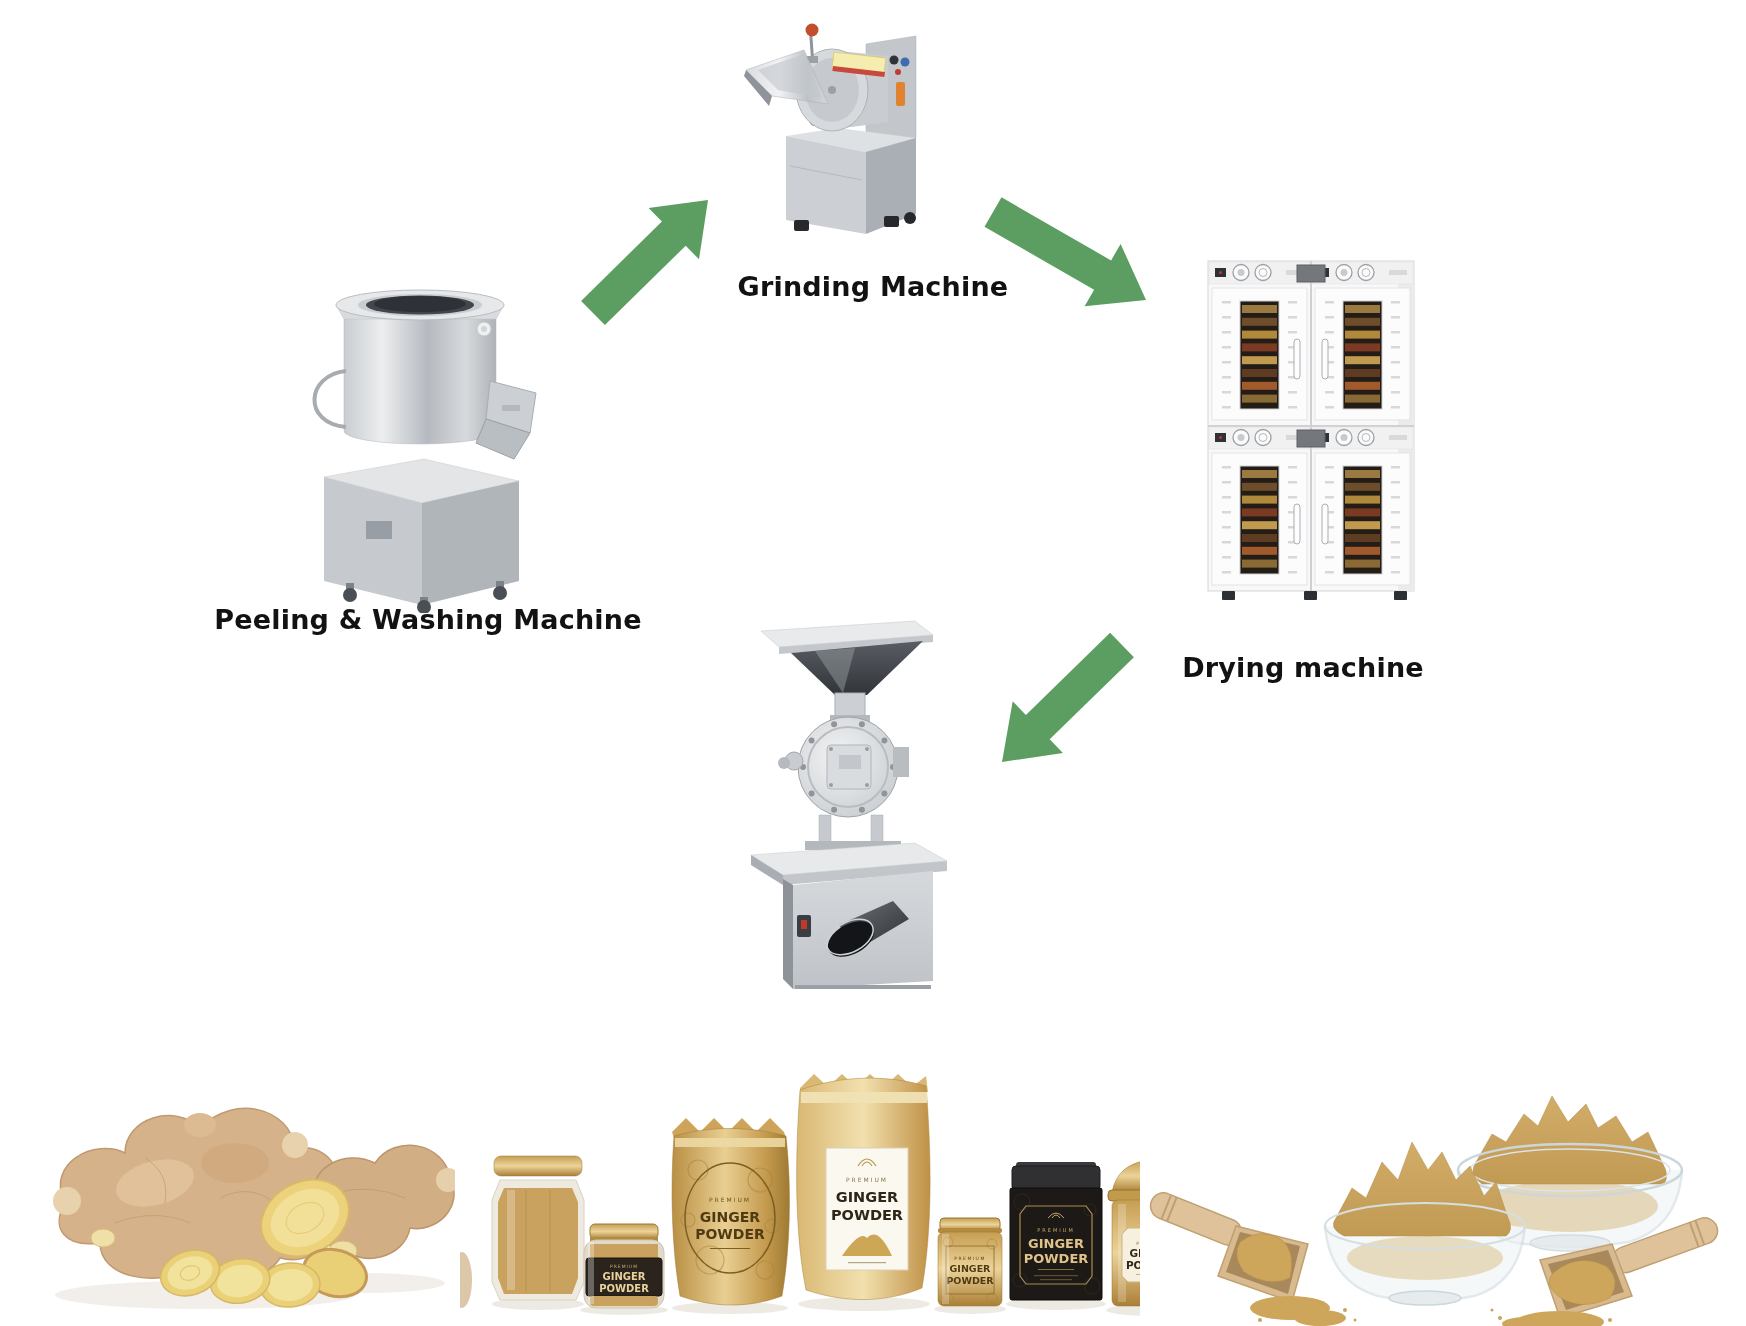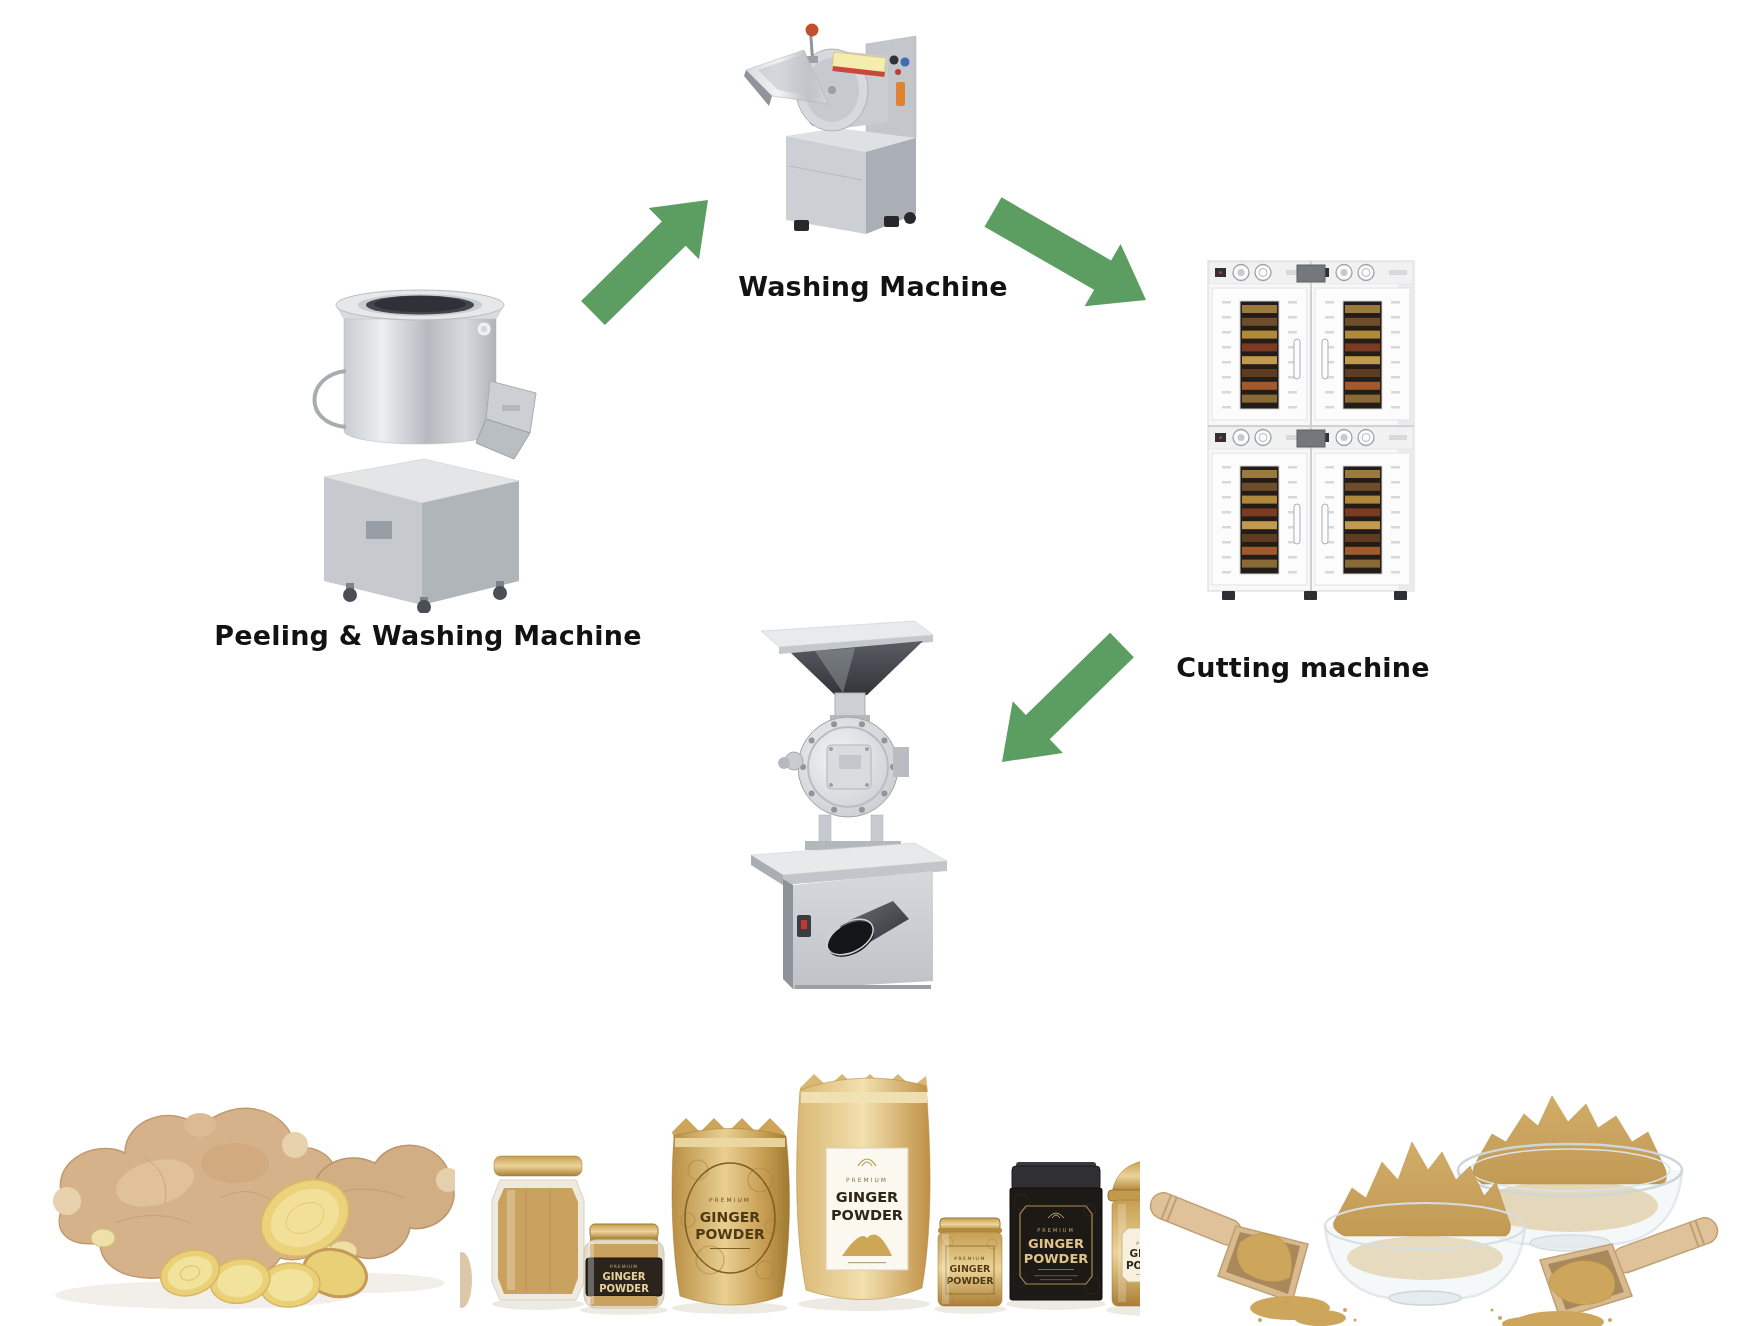--- a/index.html
+++ b/index.html
@@ -235,23 +235,23 @@
         <g>
           <polygon points="104,310 158,286 174,304 120,336" fill="url(#gg5)"></polygon>
           <ellipse cx="116" cy="324" rx="25" ry="15" fill="#141518" transform="rotate(-28 116 324)"></ellipse>
           <ellipse cx="115" cy="322" rx="25" ry="15" fill="none" stroke="#cfd2d5" stroke-width="1.5" transform="rotate(-28 115 322)"></ellipse>
         </g>
         <rect x="60" y="370" width="136" height="4" fill="#9aa0a5"></rect>
       </g>
     </svg>
   </figure>
 
-  <div class="flow-label" style="left:178px;top:620px;width:500px;text-align:center;">Peeling &amp; Washing Machine</div>
-  <div class="flow-label" style="left:698px;top:271px;width:350px;">Washing Machine</div>
-  <div class="flow-label" style="left:1103px;top:652px;width:400px;">Cutting machine</div>
+  <div class="flow-label" style="left:178px;top:604px;width:500px;text-align:center;">Peeling &amp; Washing Machine</div>
+  <div class="flow-label" style="left:698px;top:271px;width:350px;">Grinding Machine</div>
+  <div class="flow-label" style="left:1103px;top:652px;width:400px;">Drying machine</div>
 
   <figure style="left:5px;top:1033px;">
     <svg width="450" height="290" viewBox="0 0 450 290">
       <ellipse cx="200" cy="262" rx="150" ry="14" fill="#e9e4dd" opacity=".6"></ellipse>
       <ellipse cx="360" cy="250" rx="80" ry="10" fill="#e9e4dd" opacity=".6"></ellipse>
       <g>
         <path d="M60,170 C40,130 90,105 120,120 C120,85 170,70 195,95 C230,60 285,75 290,115 C330,110 345,150 320,170 C340,200 310,235 275,225 C260,250 210,255 190,235 C150,255 95,245 95,210 C60,215 45,195 60,170 Z" fill="#d6b28a" stroke="#c09a6e" stroke-width="1.5"></path>
         <ellipse cx="150" cy="150" rx="40" ry="22" fill="#e2c49e" opacity=".8" transform="rotate(-15 150 150)"></ellipse>
         <ellipse cx="230" cy="130" rx="34" ry="20" fill="#cfa87c" opacity=".8"></ellipse>
         <path d="M110,190 Q150,175 185,190 M140,125 Q165,140 160,170 M215,165 Q245,150 270,170" stroke="#c09a6e" fill="none" opacity=".7"></path>

